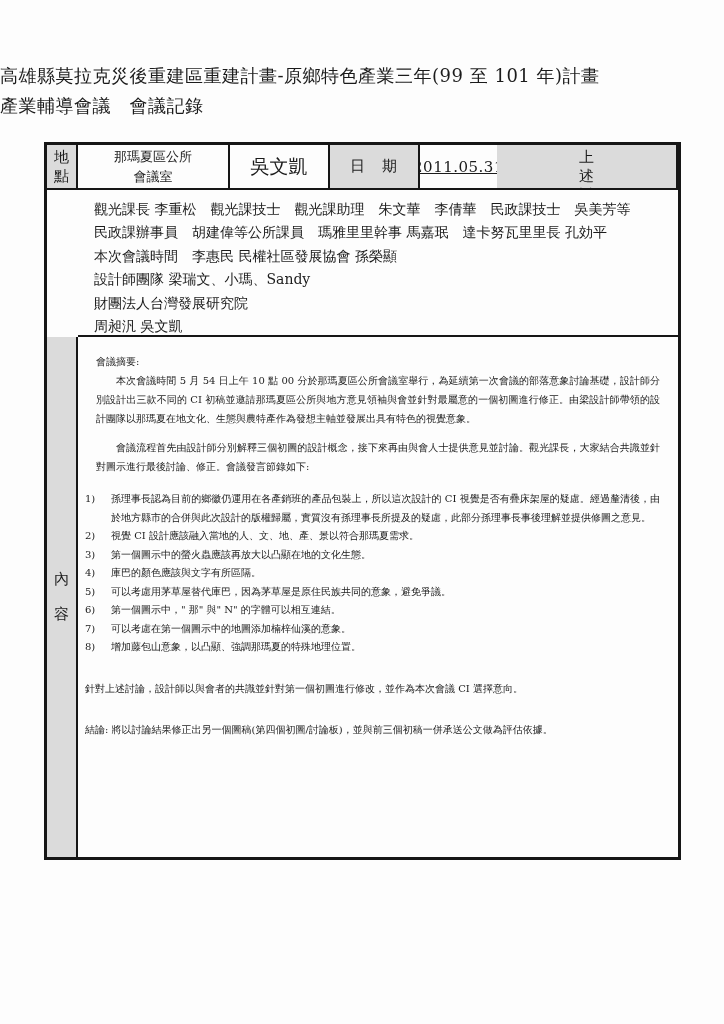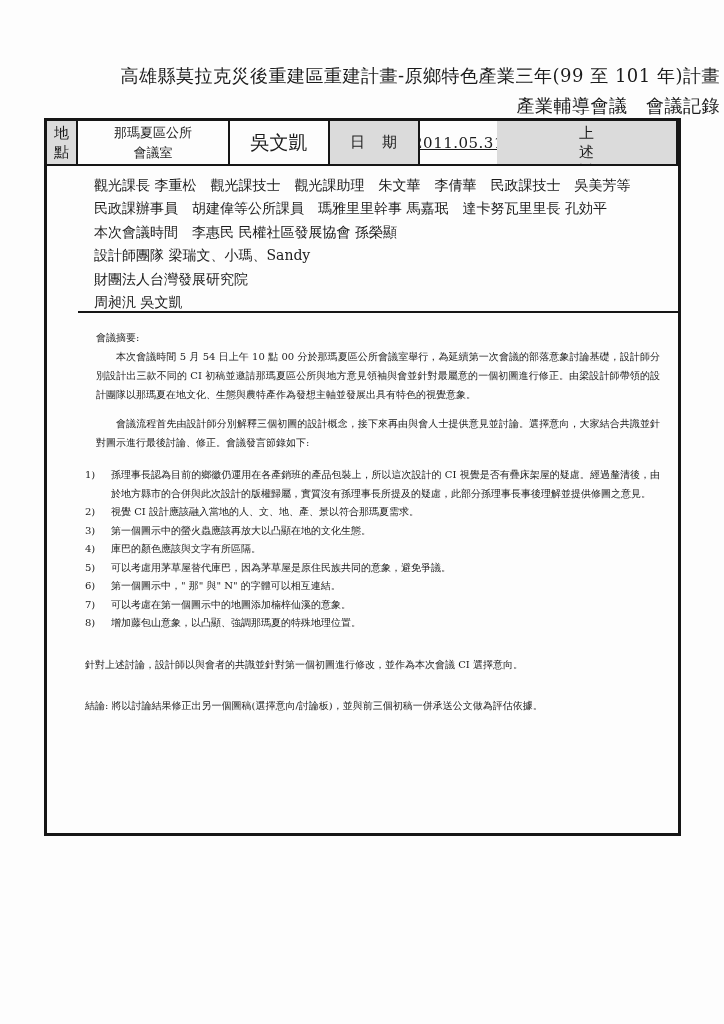--- a/index.html
+++ b/index.html
@@ -3,24 +3,24 @@
 <meta charset="utf-8">
 <style>
   html,body { margin:0; padding:0; }
   body {
     width:724px; height:1024px; position:relative;
     background:#fdfdfd; color:#1b1b1b;
     font-family:"DejaVu Serif","Liberation Serif",serif;
   }
   .title-block {
     position:absolute; top:61px; left:0; width:720px;
-    text-align:right; font-size:18px; line-height:30px; letter-spacing:.5px;
+    text-align:left; font-size:18px; line-height:30px; letter-spacing:.5px;
   }
   .doc-table {
-    position:absolute; left:44px; top:118px; width:637px; height:718px;
+    position:absolute; left:44px; top:142px; width:637px; height:718px;
     box-sizing:border-box; border:3px solid #161616;
     display:grid;
     grid-template-columns:31px 152px 100px 90px 77px 181px;
     grid-template-rows:45px 147px auto;
   }
   .cell {
     box-sizing:border-box;
     border-right:2px solid #161616; border-bottom:2px solid #161616;
     overflow:hidden;
   }
@@ -85,24 +85,27 @@
   </div>
   <div class="cell span-cell last-col participants-cell">
     <div class="participant-line">觀光課長 李重松　觀光課技士　觀光課助理　朱文華　李倩華　民政課技士　吳美芳等</div>
     <div class="participant-line">民政課辦事員　胡建偉等公所課員　瑪雅里里幹事 馬嘉珉　達卡努瓦里里長 孔効平</div>
     <div class="participant-line">本次會議時間　李惠民 民權社區發展協會 孫榮顯</div>
     <div class="participant-line">設計師團隊 梁瑞文、小瑪、Sandy</div>
     <div class="participant-line">財團法人台灣發展研究院</div>
     <div class="participant-line">周昶汎 吳文凱</div>
   </div>
 
+  <div class="cell gray center last-row">
+    <span class="vtext vtext-wide">內容</span>
+  </div>
   <div class="cell span-cell last-col last-row content-cell">
     <div class="cblock m-left">會議摘要:</div>
     <div class="cblock m-left indent2">本次會議時間 5 月 54 日上午 10 點 00 分於那瑪夏區公所會議室舉行，為延續第一次會議的部落意象討論基礎，設計師分別設計出三款不同的 CI 初稿並邀請那瑪夏區公所與地方意見領袖與會並針對最屬意的一個初圖進行修正。由梁設計師帶領的設計團隊以那瑪夏在地文化、生態與農特產作為發想主軸並發展出具有特色的視覺意象。</div>
-    <div class="cblock m-left indent2 mt-small">會議流程首先由設計師分別解釋三個初圖的設計概念，接下來再由與會人士提供意見並討論。選擇意向，大家結合共識並針對圖示進行最後討論、修正。會議發言節錄如下:</div>
+    <div class="cblock m-left indent2 mt-small">會議流程首先由設計師分別解釋三個初圖的設計概念，接下來再由與會人士提供意見並討論。觀光課長，大家結合共識並針對圖示進行最後討論、修正。會議發言節錄如下:</div>
 
     <div class="mt-list">
       <div class="item">
         <span class="num">1)</span>
         <span class="txt">孫理事長認為目前的鄉徽仍運用在各產銷班的產品包裝上，所以這次設計的 CI 視覺是否有疊床架屋的疑慮。經過釐清後，由於地方縣市的合併與此次設計的版權歸屬，實質沒有孫理事長所提及的疑慮，此部分孫理事長事後理解並提供修圖之意見。</span>
       </div>
       <div class="item">
         <span class="num">2)</span>
         <span class="txt">視覺 CI 設計應該融入當地的人、文、地、產、景以符合那瑪夏需求。</span>
       </div>
@@ -126,16 +129,16 @@
         <span class="num">7)</span>
         <span class="txt">可以考慮在第一個圖示中的地圖添加楠梓仙溪的意象。</span>
       </div>
       <div class="item">
         <span class="num">8)</span>
         <span class="txt">增加藤包山意象，以凸顯、強調那瑪夏的特殊地理位置。</span>
       </div>
     </div>
 
     <div class="cblock mt-block">針對上述討論，設計師以與會者的共識並針對第一個初圖進行修改，並作為本次會議 CI 選擇意向。</div>
-    <div class="cblock mt-block">結論: 將以討論結果修正出另一個圖稿(選擇意向/討論板)，並與前三個初稿一併承送公文做為評估依據。</div>
+    <div class="cblock mt-block">結論: 將以討論結果修正出另一個圖稿(第四個初圖/討論板)，並與前三個初稿一併承送公文做為評估依據。</div>
   </div>
 
 </div>
 
 </body></html>

